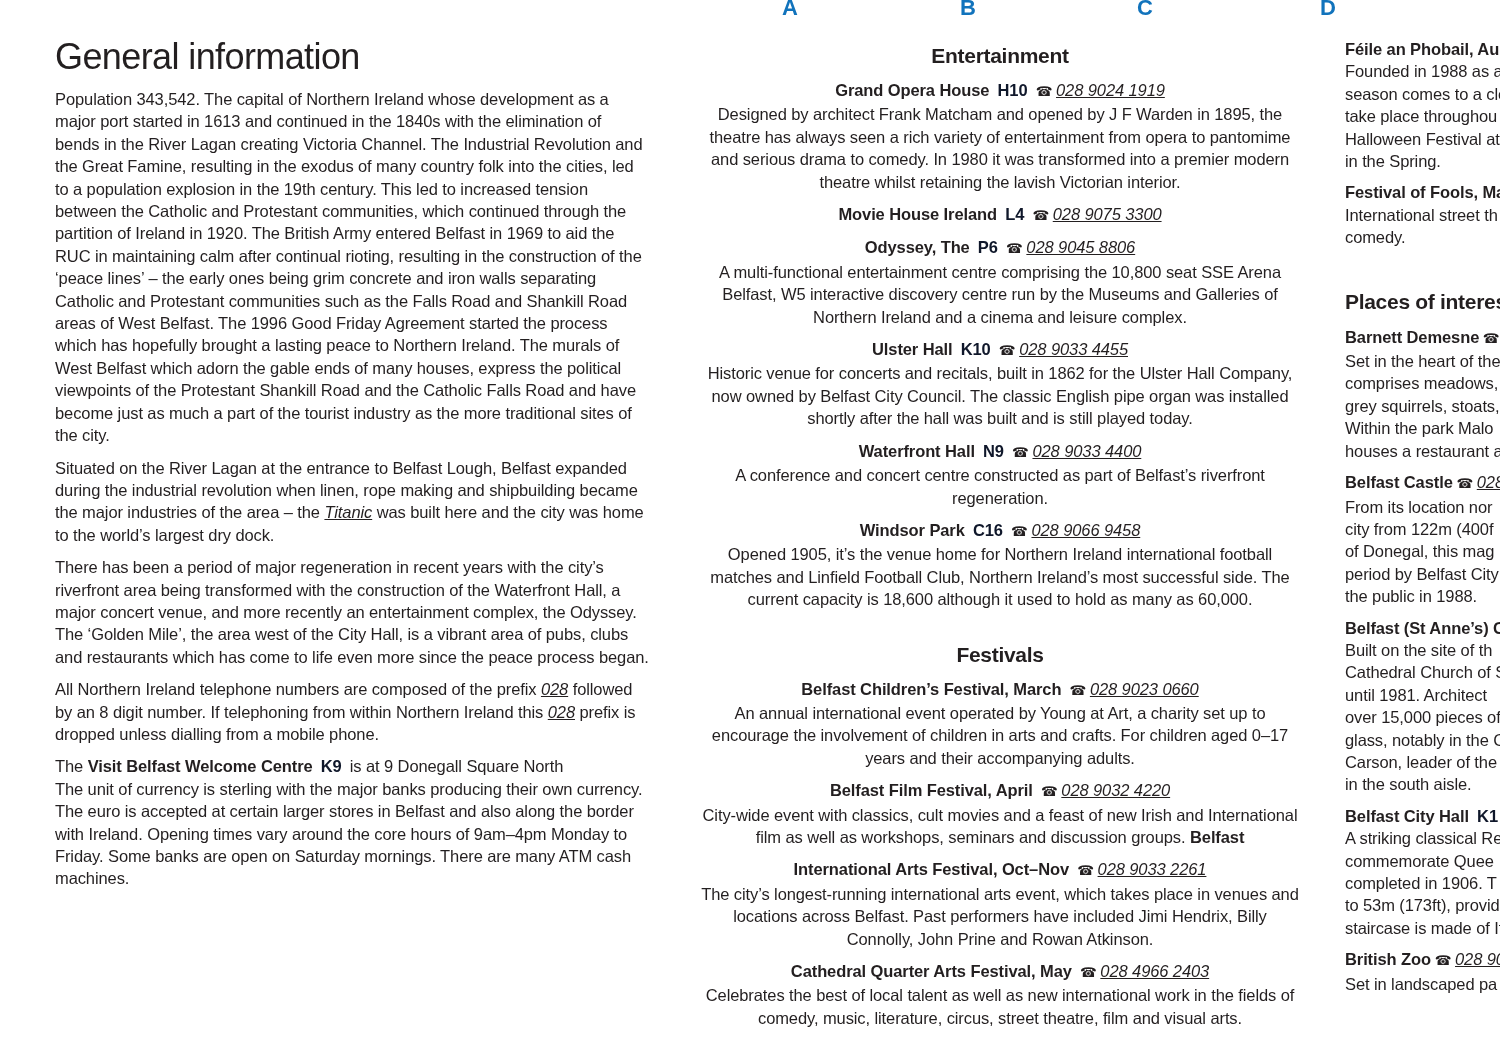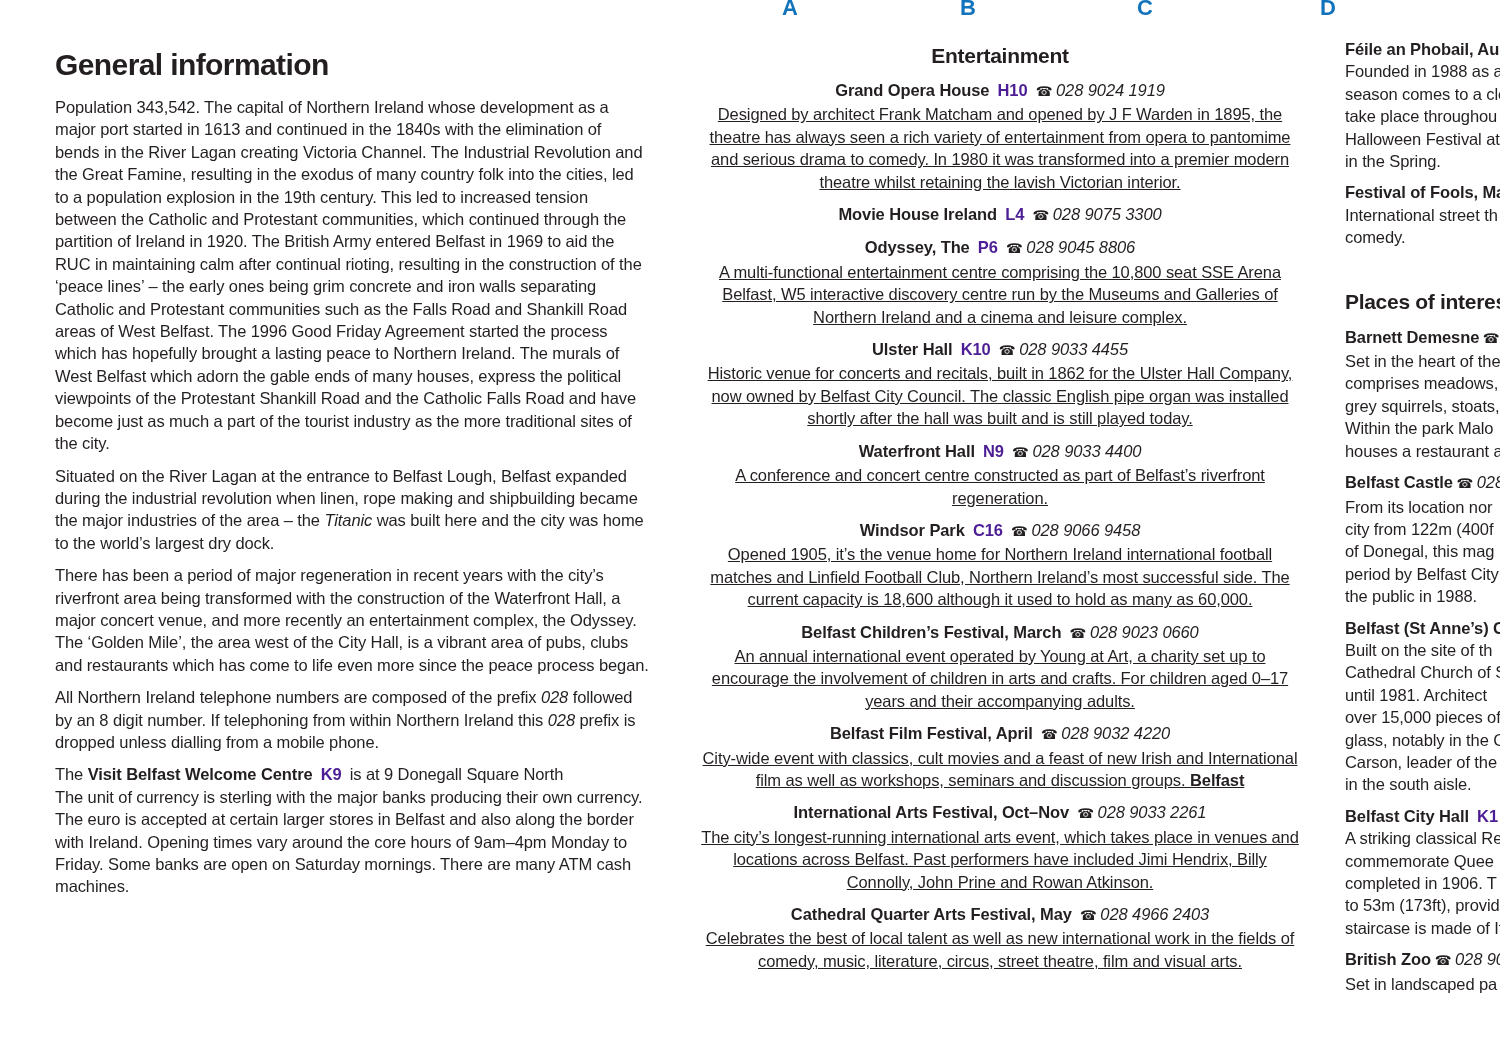--- a/index.html
+++ b/index.html
@@ -10,42 +10,42 @@
     overflow:hidden;
     font-family:"Liberation Sans", sans-serif;
     color:#231f20;
     letter-spacing:-0.1px;
   }
   .col{position:absolute;}
   .col-left{left:55px;top:40px;width:594px;}
   .col-mid{left:700px;top:44px;width:600px;text-align:center;}
   .col-right{left:1345px;top:38px;width:220px;}
   h1{
-    font-size:30px;line-height:34px;font-weight:bold;
-    margin:8px 0 14px 0;letter-spacing:-0.6px;
+    font-size:36px;line-height:34px;font-weight:normal;
+    margin:0 0 14px 0;letter-spacing:-0.6px;
   }
   h2{
     font-size:21px;line-height:24px;font-weight:bold;
     margin:0 0 11px 0;letter-spacing:-0.3px;
   }
   p,.para{
     font-size:16.5px;line-height:22.4px;
     margin:0 0 10px 0;
   }
   p.tight{margin-bottom:0;}
   .entry{margin-bottom:9px;}
   .etitle{font-size:16.5px;line-height:22.4px;font-weight:bold;}
-  .edesc{margin:0 0 10px 0;text-decoration:underline;}
+  .edesc{margin:0 0 10px 0;}
   .rline{font-size:16.5px;line-height:22.4px;white-space:nowrap;}
   .places-h{margin-top:41px;margin-bottom:12px;white-space:nowrap;}
   .festivals-h{margin-top:32px;}
   
   .b{font-weight:bold;}
-  .i{font-style:italic;font-weight:normal;}
-  .ref{font-weight:bold;color:#4c1d95;}
+  .i{font-style:italic;font-weight:normal;text-decoration:underline;}
+  .ref{font-weight:bold;color:#0f172a;}
   .link{color:#2ba9e0;font-weight:normal;}
   .tel{font-size:13.5px;font-weight:normal;font-style:normal;}
   
   .ruler-letter{
     position:absolute;top:-5px;
     font-size:22px;font-weight:bold;color:#1173bc;
     width:24px;text-align:center;
   }
 </style>
 </head>
@@ -93,20 +93,21 @@
     <div class="entry">
       <div class="etitle"><span class="b">Waterfront Hall</span><span> </span><span class="ref">N9</span><span> </span><span class="tel">☎ </span><span class="i">028 9033 4400</span></div>
       <p class="edesc">A conference and concert centre constructed as part of Belfast’s riverfront regeneration.</p>
     </div>
 
     <div class="entry">
       <div class="etitle"><span class="b">Windsor Park</span><span> </span><span class="ref">C16</span><span> </span><span class="tel">☎ </span><span class="i">028 9066 9458</span></div>
       <p class="edesc">Opened 1905, it’s the venue home for Northern Ireland international football matches and Linfield Football Club, Northern Ireland’s most successful side. The current capacity is 18,600 although it used to hold as many as 60,000.</p>
     </div>
 
+    <h2 class="festivals-h">Festivals</h2>
 
     <div class="entry">
       <div class="etitle"><span class="b">Belfast Children’s Festival,</span><span> March </span><span class="tel">☎ </span><span class="i">028 9023 0660</span></div>
       <p class="edesc"><span>An annual international event operated by Young at Art, a charity set up to encourage the involvement of children in arts and crafts. For children aged 0–17 years and their accompanying adults.</span></p>
     </div>
 
     <div class="entry">
       <div class="etitle"><span class="b">Belfast Film Festival,</span><span> April </span><span class="tel">☎ </span><span class="i">028 9032 4220</span></div>
       <p class="edesc"><span>City-wide event with classics, cult movies and a feast of new Irish and International film as well as workshops, seminars and discussion groups. </span><span class="b">Belfast</span></p>
     </div>

